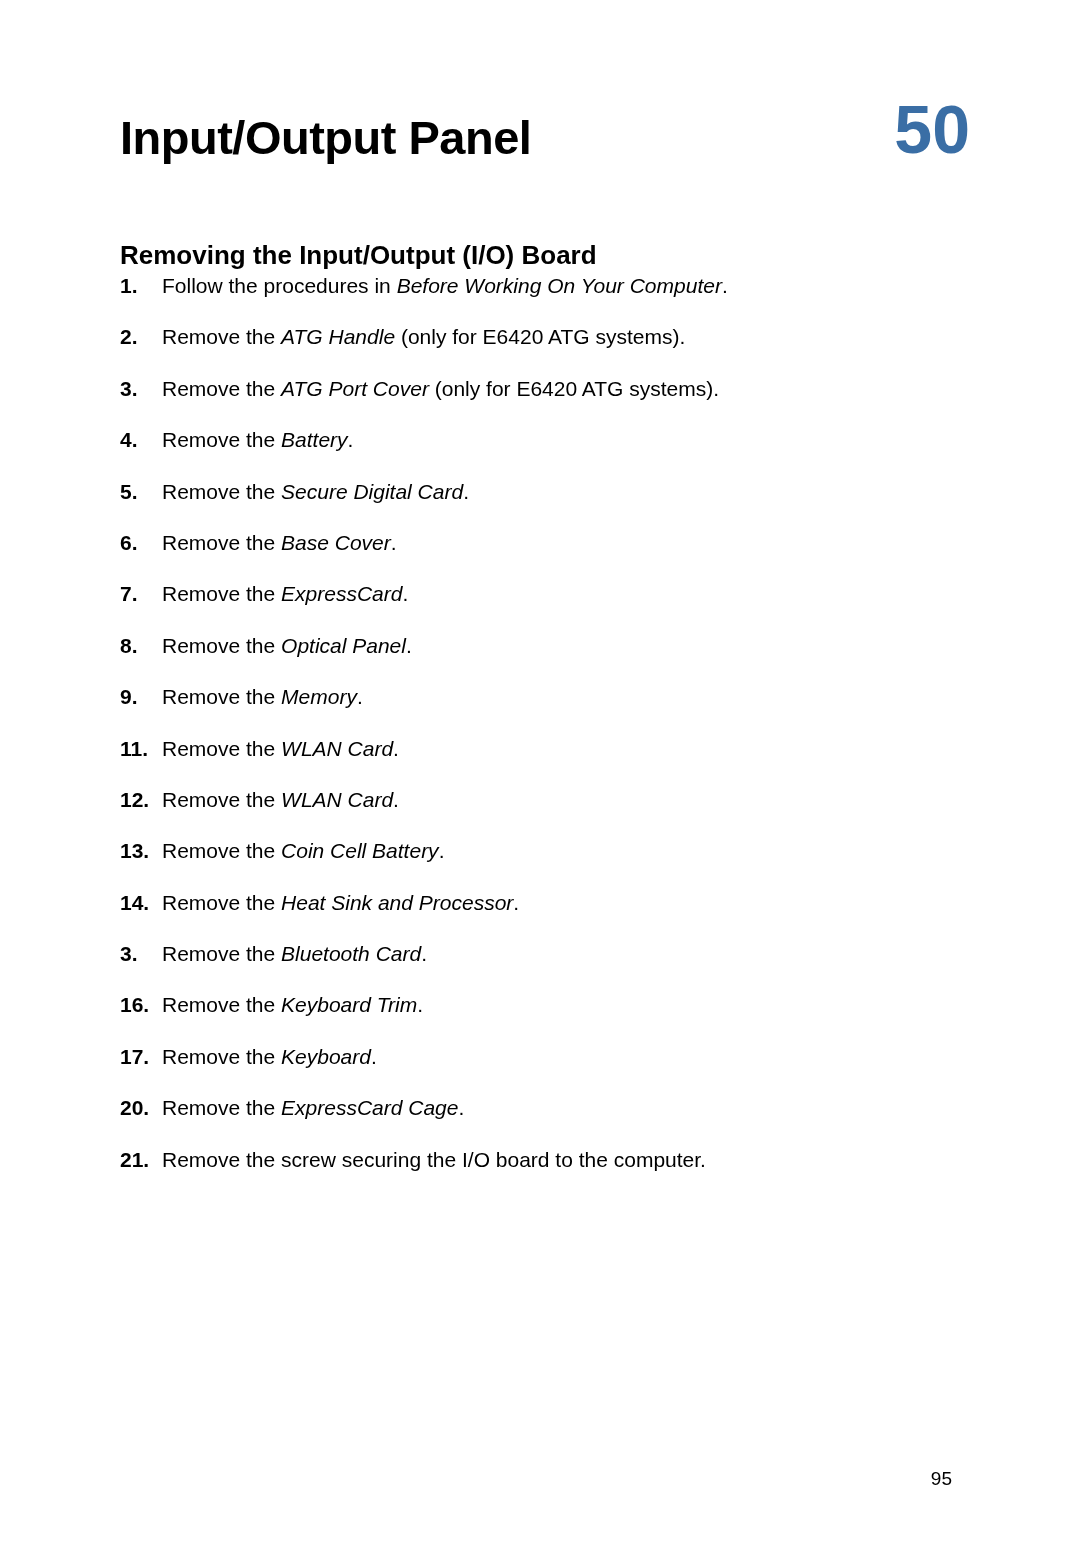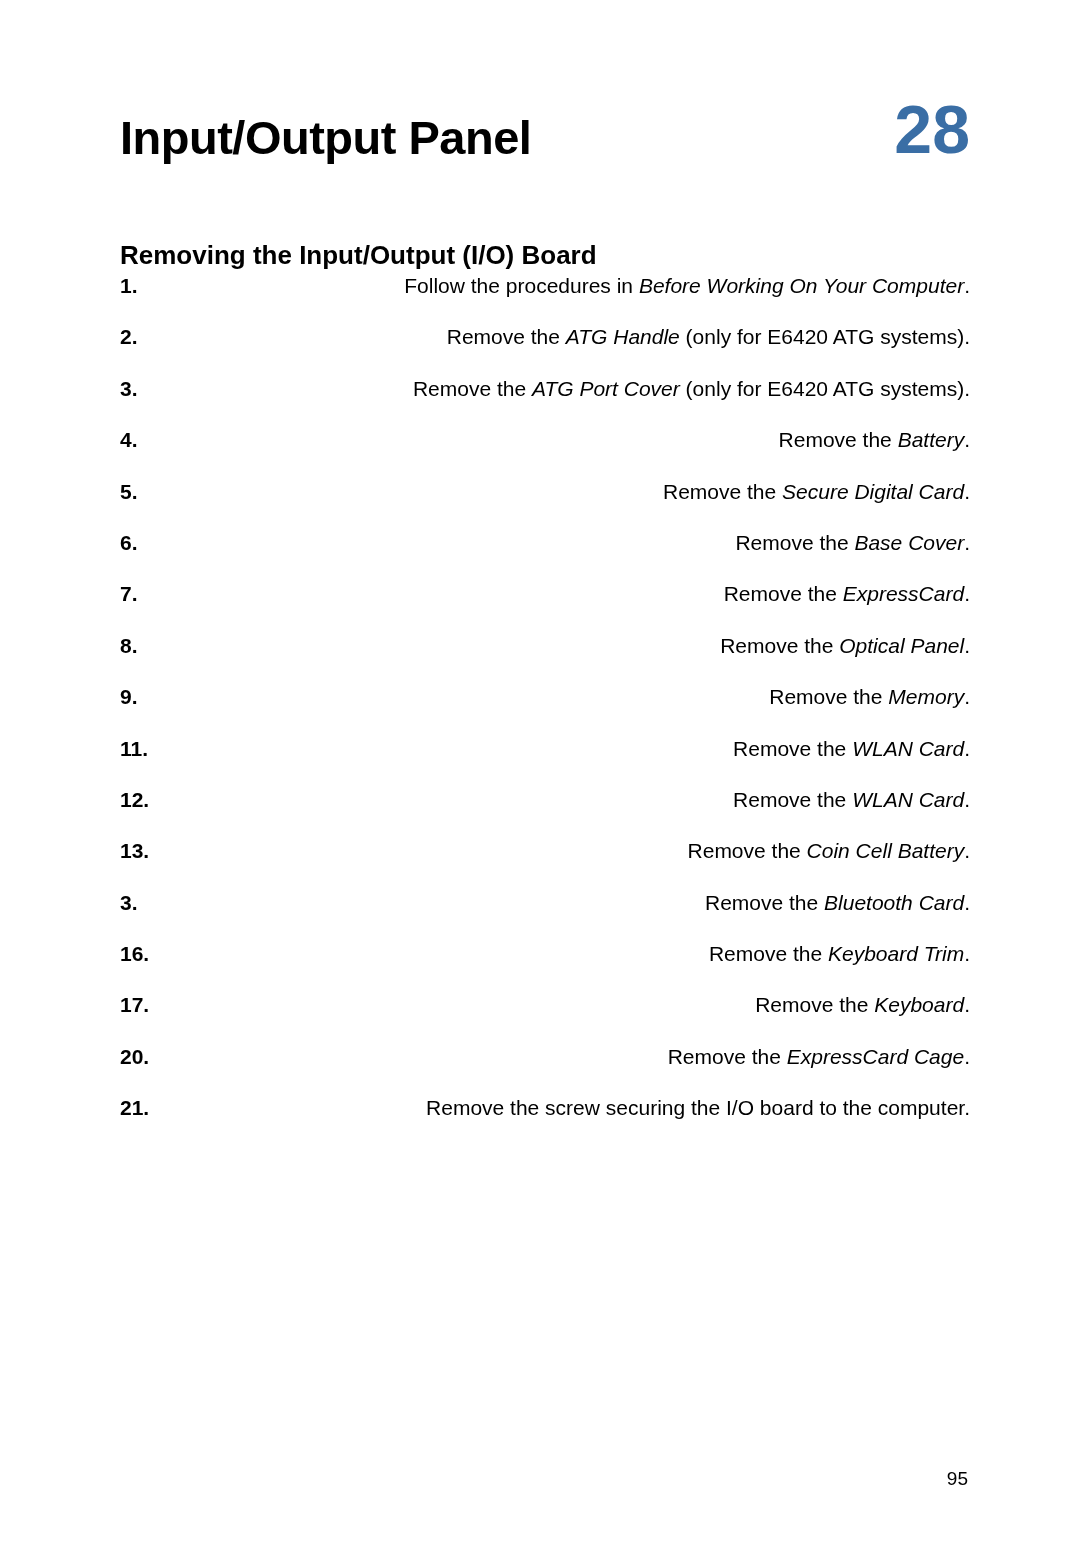--- a/index.html
+++ b/index.html
@@ -51,39 +51,38 @@
       font-size: 21px;
       line-height: 1.4;
     }
     .step-num {
       font-weight: bold;
       min-width: 42px;
       flex-shrink: 0;
     }
     .step-body {
       flex: 1;
-      text-align: right;
     }
     .step-body em {
       font-style: italic;
     }
     .page-number {
       position: absolute;
       bottom: 55px;
-      right: 112px;
+      right: 128px;
       font-size: 19px;
     }
   </style>
 </head>
 <body>
 
 <div class="page">
   <div class="header">
     <h1 class="chapter-title">Input/Output Panel</h1>
-    <div class="chapter-number">28</div>
+    <div class="chapter-number">50</div>
   </div>
 
   <h2 class="section-title">Removing the Input/Output (I/O) Board</h2>
 
   <ol class="steps" id="steps-list">
       <li class="step">
         <span class="step-num">1.</span>
         <span class="step-body">Follow the procedures in <em>Before Working On Your Computer</em>.</span>
       </li>
       <li class="step">
@@ -124,20 +123,24 @@
       </li>
       <li class="step">
         <span class="step-num">12.</span>
         <span class="step-body">Remove the <em>WLAN Card</em>.</span>
       </li>
       <li class="step">
         <span class="step-num">13.</span>
         <span class="step-body">Remove the <em>Coin Cell Battery</em>.</span>
       </li>
       <li class="step">
+        <span class="step-num">14.</span>
+        <span class="step-body">Remove the <em>Heat Sink and Processor</em>.</span>
+      </li>
+      <li class="step">
         <span class="step-num">3.</span>
         <span class="step-body">Remove the <em>Bluetooth Card</em>.</span>
       </li>
       <li class="step">
         <span class="step-num">16.</span>
         <span class="step-body">Remove the <em>Keyboard Trim</em>.</span>
       </li>
       <li class="step">
         <span class="step-num">17.</span>
         <span class="step-body">Remove the <em>Keyboard</em>.</span>

